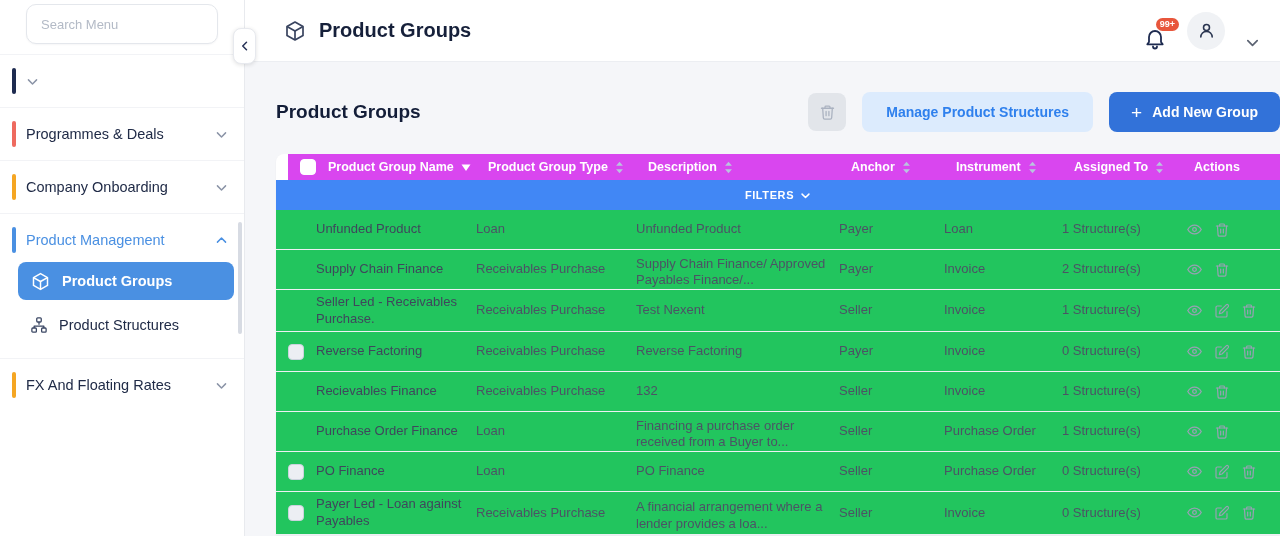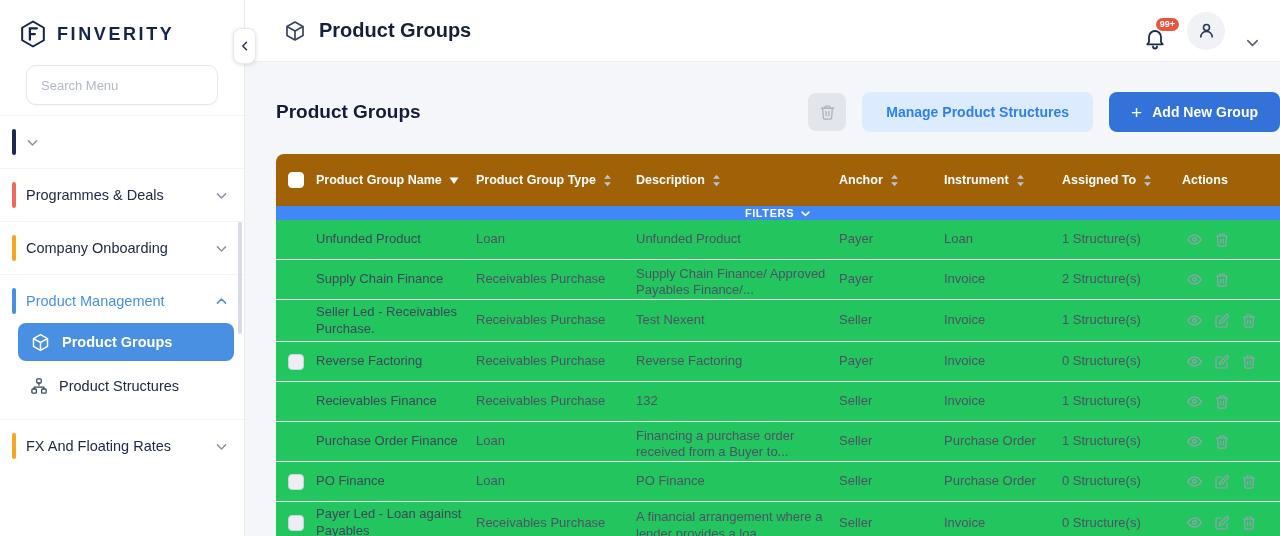--- a/index.html
+++ b/index.html
@@ -53,51 +53,42 @@
   .content-heading { font-size:19px; font-weight:800; color:#131d38; margin:0; }
   .toolbar-actions { display:flex; align-items:center; gap:16px; }
   .icon-btn-delete { width:38px; height:38px; border-radius:8px; background:#e2e5ea; border:none; color:#aab2c0; display:flex; align-items:center; justify-content:center; }
   .btn-manage { height:40px; padding:0 24px; border-radius:8px; border:none; background:#dcebfd; color:#2f80ed; font-size:14px; font-weight:700; cursor:pointer; font-family:inherit; }
   .btn-add { height:40px; padding:0 22px; border-radius:8px; border:none; background:#3272d9; color:#fff; font-size:14px; font-weight:700; display:flex; align-items:center; gap:10px; cursor:pointer; font-family:inherit; }
   .btn-add .plus { font-size:19px; font-weight:400; line-height:1; }
 
   
   .table { background:#fff; border-radius:8px 0 0 0; overflow:hidden; box-shadow:0 1px 2px rgba(16,24,40,.05); }
   .grid-row { display:grid; grid-template-columns:40px 160px 160px 203px 105px 118px 120px 1fr; align-items:center; }
-  .thead { background:#a16207; color:#fff; height:52px; }
+  .thead { background:#d946ef; color:#fff; height:26px;margin-left:12px; }
   .th { font-size:12.5px; font-weight:700; display:flex; align-items:center; gap:7px; padding-right:8px; }
   .sort-icon { display:flex; color:#b9c4de; }
   .sort-icon.desc { color:#fff; }
-  .filters-row { background:#4187f5; color:#fff; height:14px; display:flex; align-items:center; justify-content:center; gap:6px; font-size:11px; font-weight:700; letter-spacing:.6px; cursor:pointer; }
+  .filters-row { background:#4187f5; color:#fff; height:30px; display:flex; align-items:center; justify-content:center; gap:6px; font-size:11px; font-weight:700; letter-spacing:.6px; cursor:pointer; }
   .f-chev { display:flex; }
   .trow { background:#22c55e; border-bottom:1px solid #eef0f4; min-height:40px; }
   .td { font-size:13px; color:#4c5365; padding:4px 10px 4px 0; line-height:1.28; }
   .td.name { color:#3f475c; }
   .td.desc { overflow:hidden; max-height:36px; }
   .cell-check { display:flex; justify-content:center; align-items:center; height:100%; padding:0; }
   .checkbox { width:16px; height:16px; border-radius:4px; background:#eceef3; border:1px solid #ccd2de; cursor:pointer; display:inline-block; }
   .header-checkbox { background:#fff; border:1px solid #fff; }
   .actions-cell { display:flex; gap:11px; align-items:center; padding:0 0 0 4px; }
   .action-btn { background:none; border:none; padding:0; color:#98a1b3; cursor:pointer; display:flex; }
 </style>
 </head>
 <body>
 
 <div class="app">
 
   <aside class="sidebar">
-    <div class="logo-row">
-      <span class="logo-hex">
-        <svg width="30" height="30" viewBox="0 0 24 24" fill="none">
-          <path d="M12 2l8.66 5v10L12 22l-8.66-5V7L12 2z" stroke="#14244c" stroke-width="1.6" stroke-linejoin="round"></path>
-          <path d="M9.5 16.5v-9h5.5M9.5 12h4" stroke="#14244c" stroke-width="1.8" stroke-linecap="round"></path>
-        </svg>
-      </span>
-      <span class="logo-text">FINVERITY</span>
-    </div>
     <div class="search-wrap">
       <input class="search-input" type="text" placeholder="Search Menu" style="">
     </div>
     <nav class="sidebar-nav">
         <div class="nav-group">
           <div class="nav-item">
             <span class="nav-bar" style="background:#1e2b50"></span>
             <span class="nav-chevron">
               <svg width="13" height="13" viewBox="0 0 16 16" fill="none" stroke="currentColor" stroke-width="1.8" stroke-linecap="round" stroke-linejoin="round">
                 <polyline points="3,6 8,11 13,6"></polyline>

